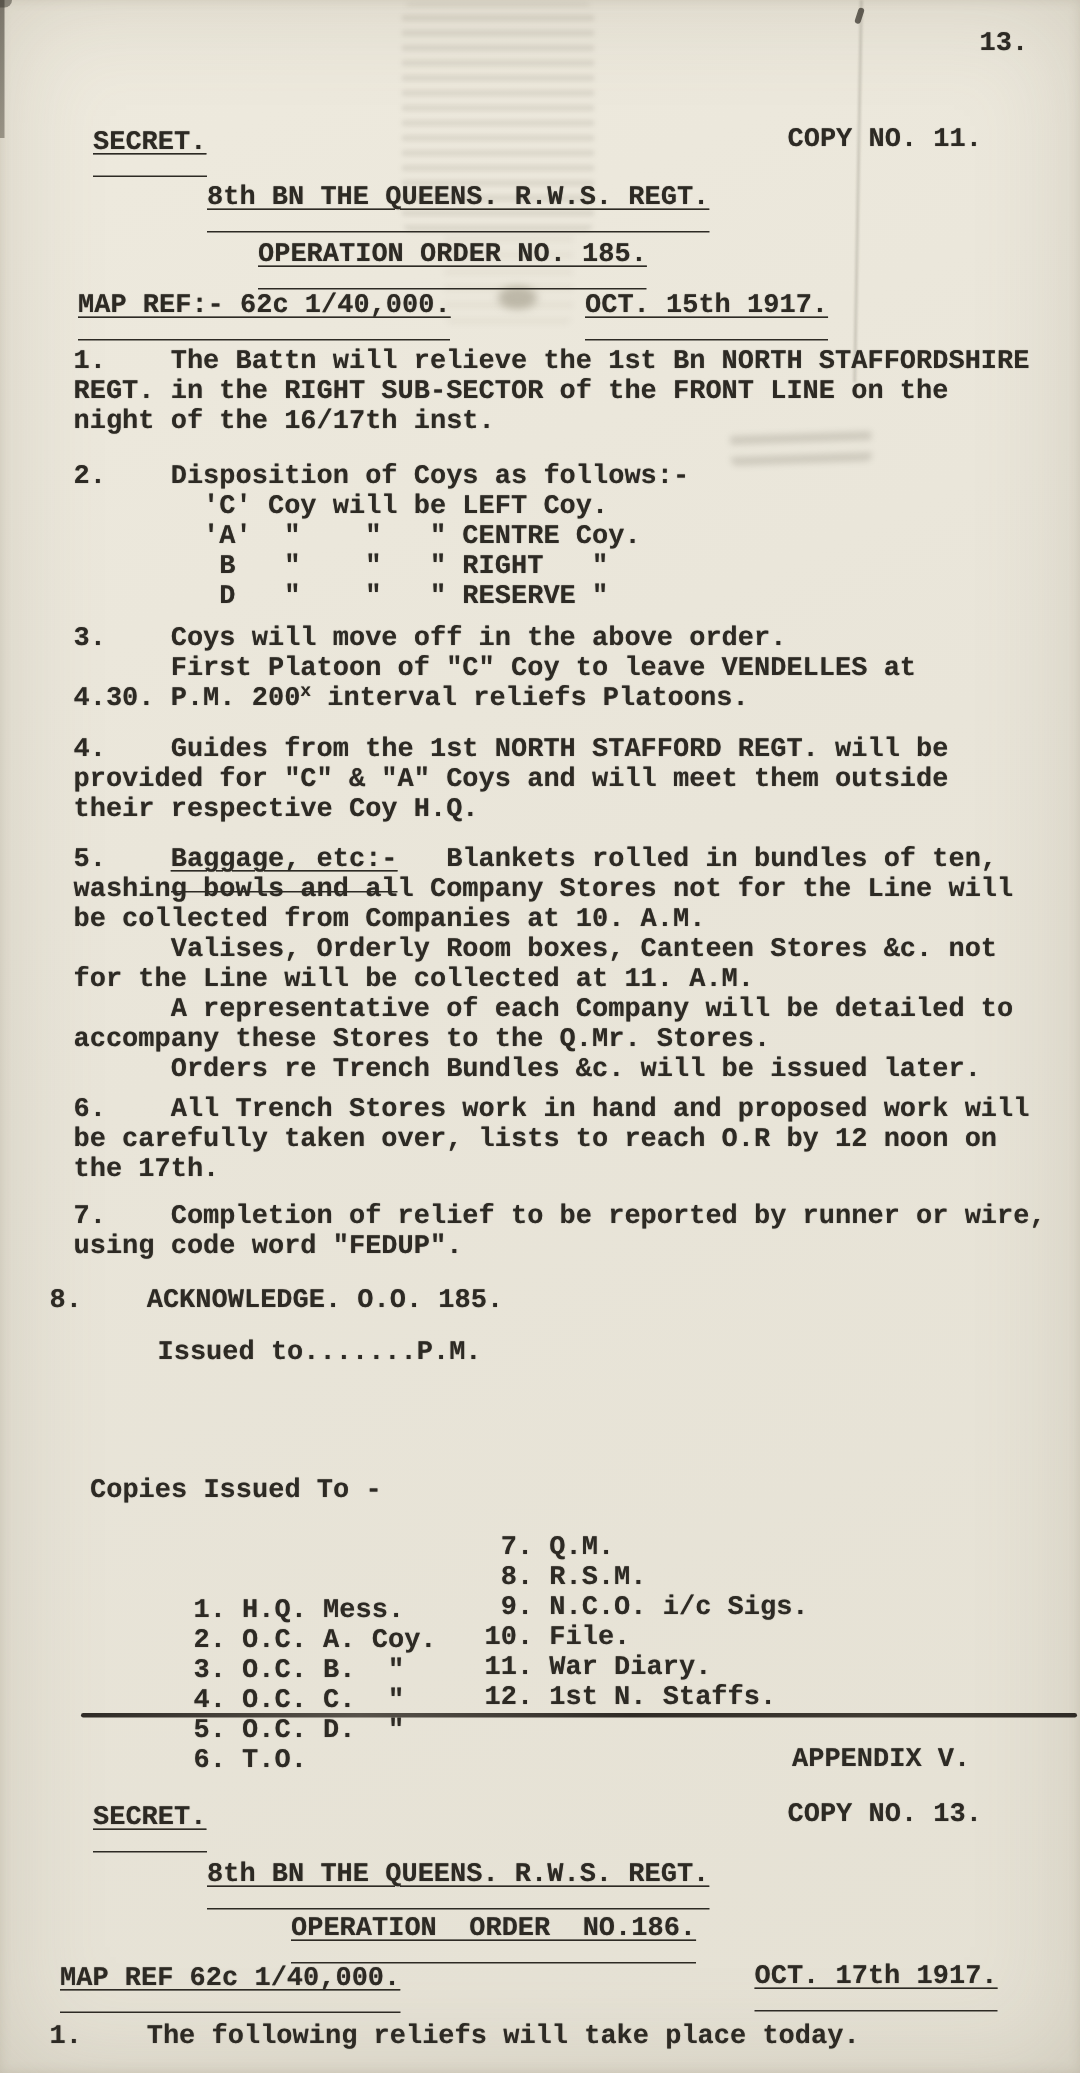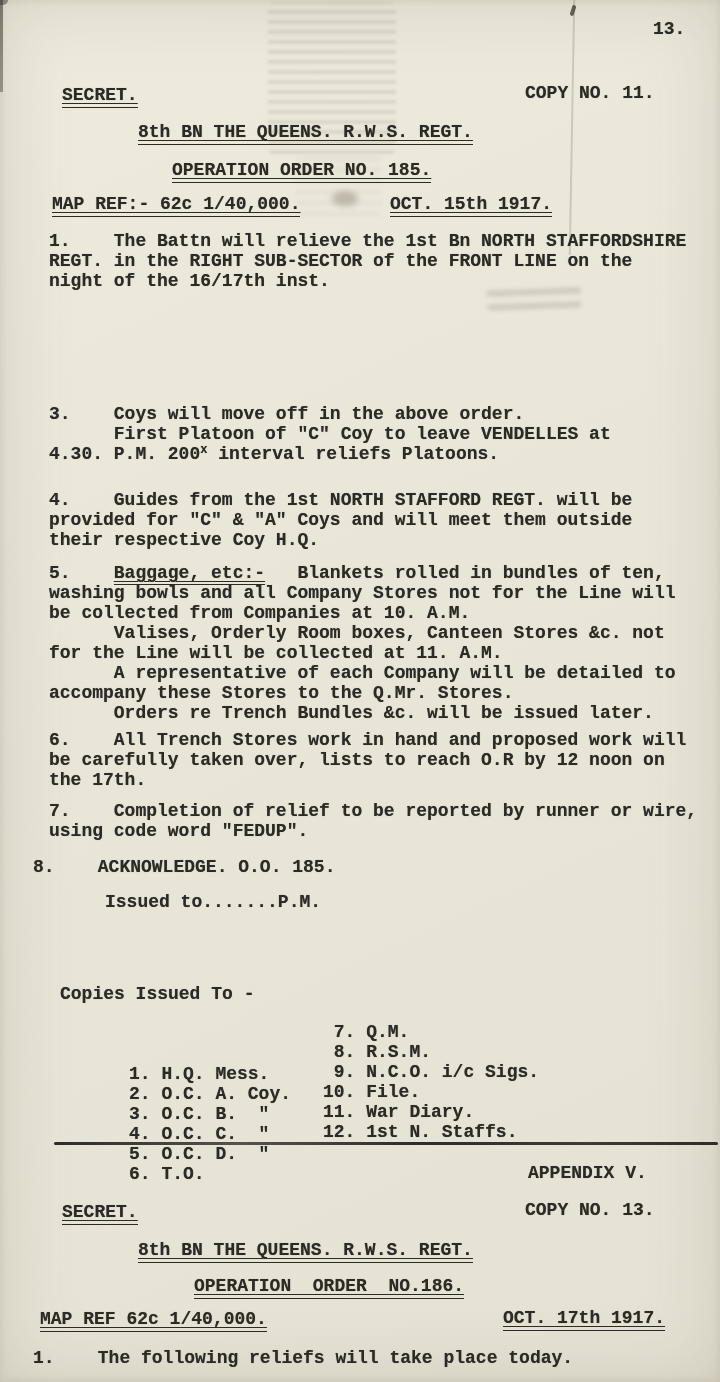--- a/index.html
+++ b/index.html
@@ -15,21 +15,21 @@
   .t{
     position:absolute;white-space:pre;line-height:19.5px;margin:0;
     text-shadow:0 0 .7px rgba(45,42,36,.55);
   }
   pre.t{font:inherit;margin-left:16px;}
   .u2{
     text-decoration:underline;
     text-decoration-thickness:1.4px;
     text-underline-offset:3px;
     border-bottom:1.6px solid currentColor;
-    padding-bottom:1px;
+    padding-bottom:11px;
   }
   .sup{font-size:12px;position:relative;top:-6px;}
   .divider{
     position:absolute;left:54px;top:1142px;width:664px;height:3px;
     background:linear-gradient(90deg,#2f2b26 0%,#57524a 28%,#2f2b26 55%,#403b33 80%,#2f2b26 100%);
     border-radius:2px;
   }
   
   .bleed{
     position:absolute;left:268px;top:2px;width:128px;height:152px;
@@ -89,22 +89,27 @@
   <div class="t u2" style="left:138px;top:123px">8th BN THE QUEENS. R.W.S. REGT.</div>
   <div class="t u2" style="left:172px;top:161px">OPERATION ORDER NO. 185.</div>
 
   <div class="t u2" style="left:52px;top:195px">MAP REF:- 62c 1/40,000.</div>
   <div class="t u2" style="left:390px;top:195px">OCT. 15th 1917.</div>
 
   <pre class="t" style="left:33px;top:231px">1.    The Battn will relieve the 1st Bn NORTH STAFFORDSHIRE
 REGT. in the RIGHT SUB-SECTOR of the FRONT LINE on the
 night of the 16/17th inst.</pre>
 
+  <pre class="t" style="left:33px;top:308px">2.    Disposition of Coys as follows:-
+        'C' Coy will be LEFT Coy.
+        'A'  "    "   " CENTRE Coy.
+         B   "    "   " RIGHT   "
+         D   "    "   " RESERVE "</pre>
 
-  <pre class="t" style="left:33px;top:404px"><span>3.    Coys will move off in the above order.
+  <pre class="t" style="left:33px;top:416px"><span>3.    Coys will move off in the above order.
       First Platoon of "C" Coy to leave VENDELLES at
 4.30. P.M. 200</span><span class="sup">x</span><span> interval reliefs Platoons.</span></pre>
 
   <pre class="t" style="left:33px;top:490px">4.    Guides from the 1st NORTH STAFFORD REGT. will be
 provided for "C" &amp; "A" Coys and will meet them outside
 their respective Coy H.Q.</pre>
 
   <pre class="t" style="left:33px;top:563px"><span>5.    </span><span class="u2">Baggage, etc:-</span><span>   Blankets rolled in bundles of ten,</span>
 <span>washing bowls and all Company Stores not for the Line will
 be collected from Companies at 10. A.M.

